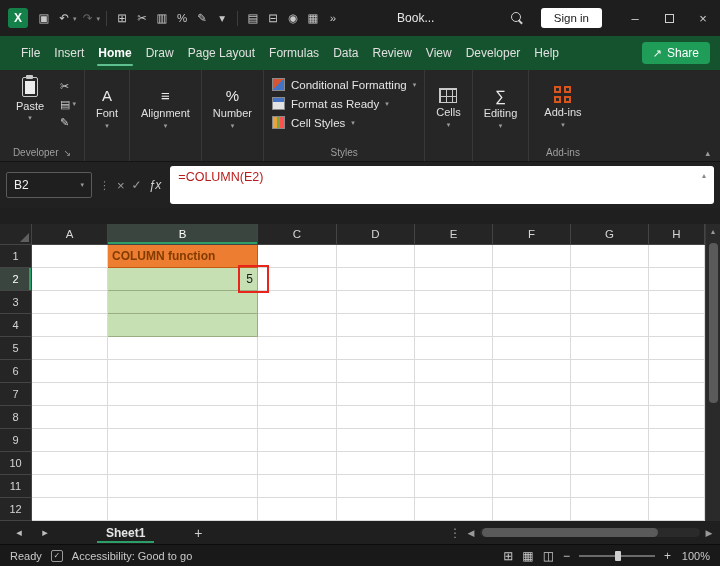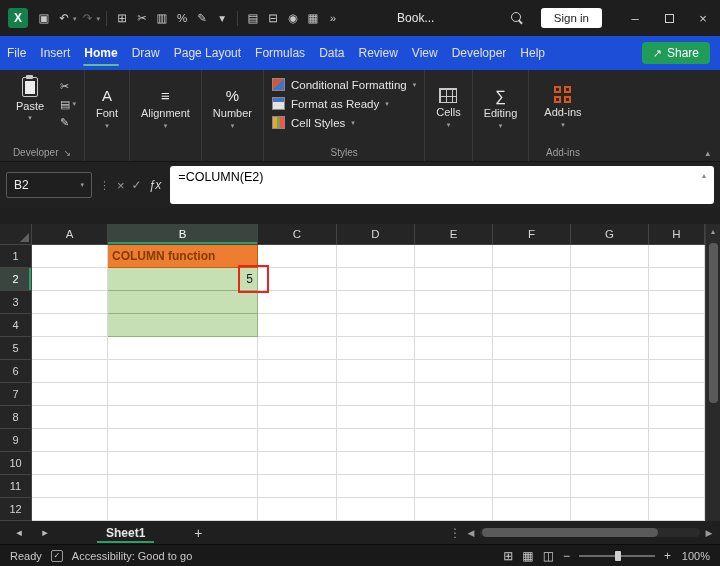--- a/index.html
+++ b/index.html
@@ -19,21 +19,21 @@
   .tb-title{margin-left:54px;font-size:12px;color:#e8e8e8;white-space:nowrap;}
   .tb-right{margin-left:auto;display:flex;align-items:center;height:36px;}
   .search-icon{position:relative;width:16px;height:16px;margin-right:16px;}
   .search-icon::before{content:"";position:absolute;width:8px;height:8px;border:1.5px solid #cfcfcf;border-radius:50%;left:2px;top:2px;}
   .search-icon::after{content:"";position:absolute;width:5px;height:1.5px;background:#cfcfcf;transform:rotate(45deg);left:9px;top:11px;}
   .signin-btn{background:#fff;color:#1a1a1a;font-size:11.5px;font-family:inherit;padding:4px 13px;border:none;border-radius:3px;margin-right:16px;}
   .winbtn{width:34px;height:36px;display:flex;align-items:center;justify-content:center;color:#cfcfcf;font-size:13px;}
   .maxbox{width:9px;height:9px;border:1px solid #cfcfcf;display:block;}
 
   
-  .menubar{height:34px;flex:0 0 34px;display:flex;align-items:center;background:#1d4ed8;padding:0 10px 0 0;}
+  .menubar{height:34px;flex:0 0 34px;display:flex;align-items:center;background:#14532d;padding:0 10px 0 14px;}
   .menu-tabs{display:flex;align-items:center;height:100%;}
   .mtab{padding:0 7px;font-size:12px;color:#e0e0e0;position:relative;height:100%;display:flex;align-items:center;cursor:default;}
   .mtab.active{font-weight:700;color:#fff;}
   .mtab.active::after{content:"";position:absolute;left:6px;right:6px;bottom:4px;height:2.5px;background:#5fc08f;border-radius:2px;}
   .share-btn{margin-left:auto;background:#1f9d58;color:#fff;font-size:12px;font-family:inherit;border:none;
     padding:4px 11px;border-radius:4px;display:flex;gap:5px;align-items:center;}
   .share-ic{font-size:11px;}
 
   
   .ribbon{height:92px;flex:0 0 92px;background:#262626;display:flex;position:relative;border-bottom:1px solid #141414;}
@@ -72,21 +72,21 @@
   
   .formula-bar{height:46px;flex:0 0 46px;background:#212121;display:flex;align-items:center;padding:0 6px;gap:7px;}
   .name-box{width:86px;height:26px;background:#1f1f1f;border:1px solid #5a5a5a;border-radius:2px;
     display:flex;align-items:center;justify-content:space-between;padding:0 7px;font-size:12px;color:#f0f0f0;}
   .fb-dots{color:#8a8a8a;font-size:11px;}
   .fb-x{color:#9a9a9a;font-size:13px;}
   .fb-check{color:#9a9a9a;font-size:12px;}
   .fb-fx{color:#d0d0d0;font-size:12px;font-style:italic;margin-right:2px;}
   .formula-input{flex:1;height:38px;background:#fff;border-radius:3px;color:#111;
     display:flex;align-items:flex-start;justify-content:space-between;padding:3px 8px;}
-  .formula-text{font-size:12.5px;line-height:17px;color:#000000;}
+  .formula-text{font-size:12.5px;line-height:17px;color:#b91c1c;}
   .fb-expand{color:#8a8a8a;font-size:8px;margin-top:2px;}
   .grid-gap{height:16px;flex:0 0 16px;background:#1f1f1f;}
 
   
   .grid-area{height:297px;flex:0 0 297px;background:#fff;position:relative;overflow:hidden;}
   .col-row{display:flex;height:21px;}
   .corner{width:32px;height:21px;background:#252525;border-right:1px solid #444;border-bottom:1px solid #444;position:relative;}
   .corner::after{content:"";position:absolute;right:2px;bottom:2px;border-bottom:9px solid #5f5f5f;border-left:9px solid transparent;}
   .col-headers{display:flex;}
   .col-header{height:21px;background:#252525;color:#d5d5d5;font-size:11.5px;display:flex;align-items:center;justify-content:center;

